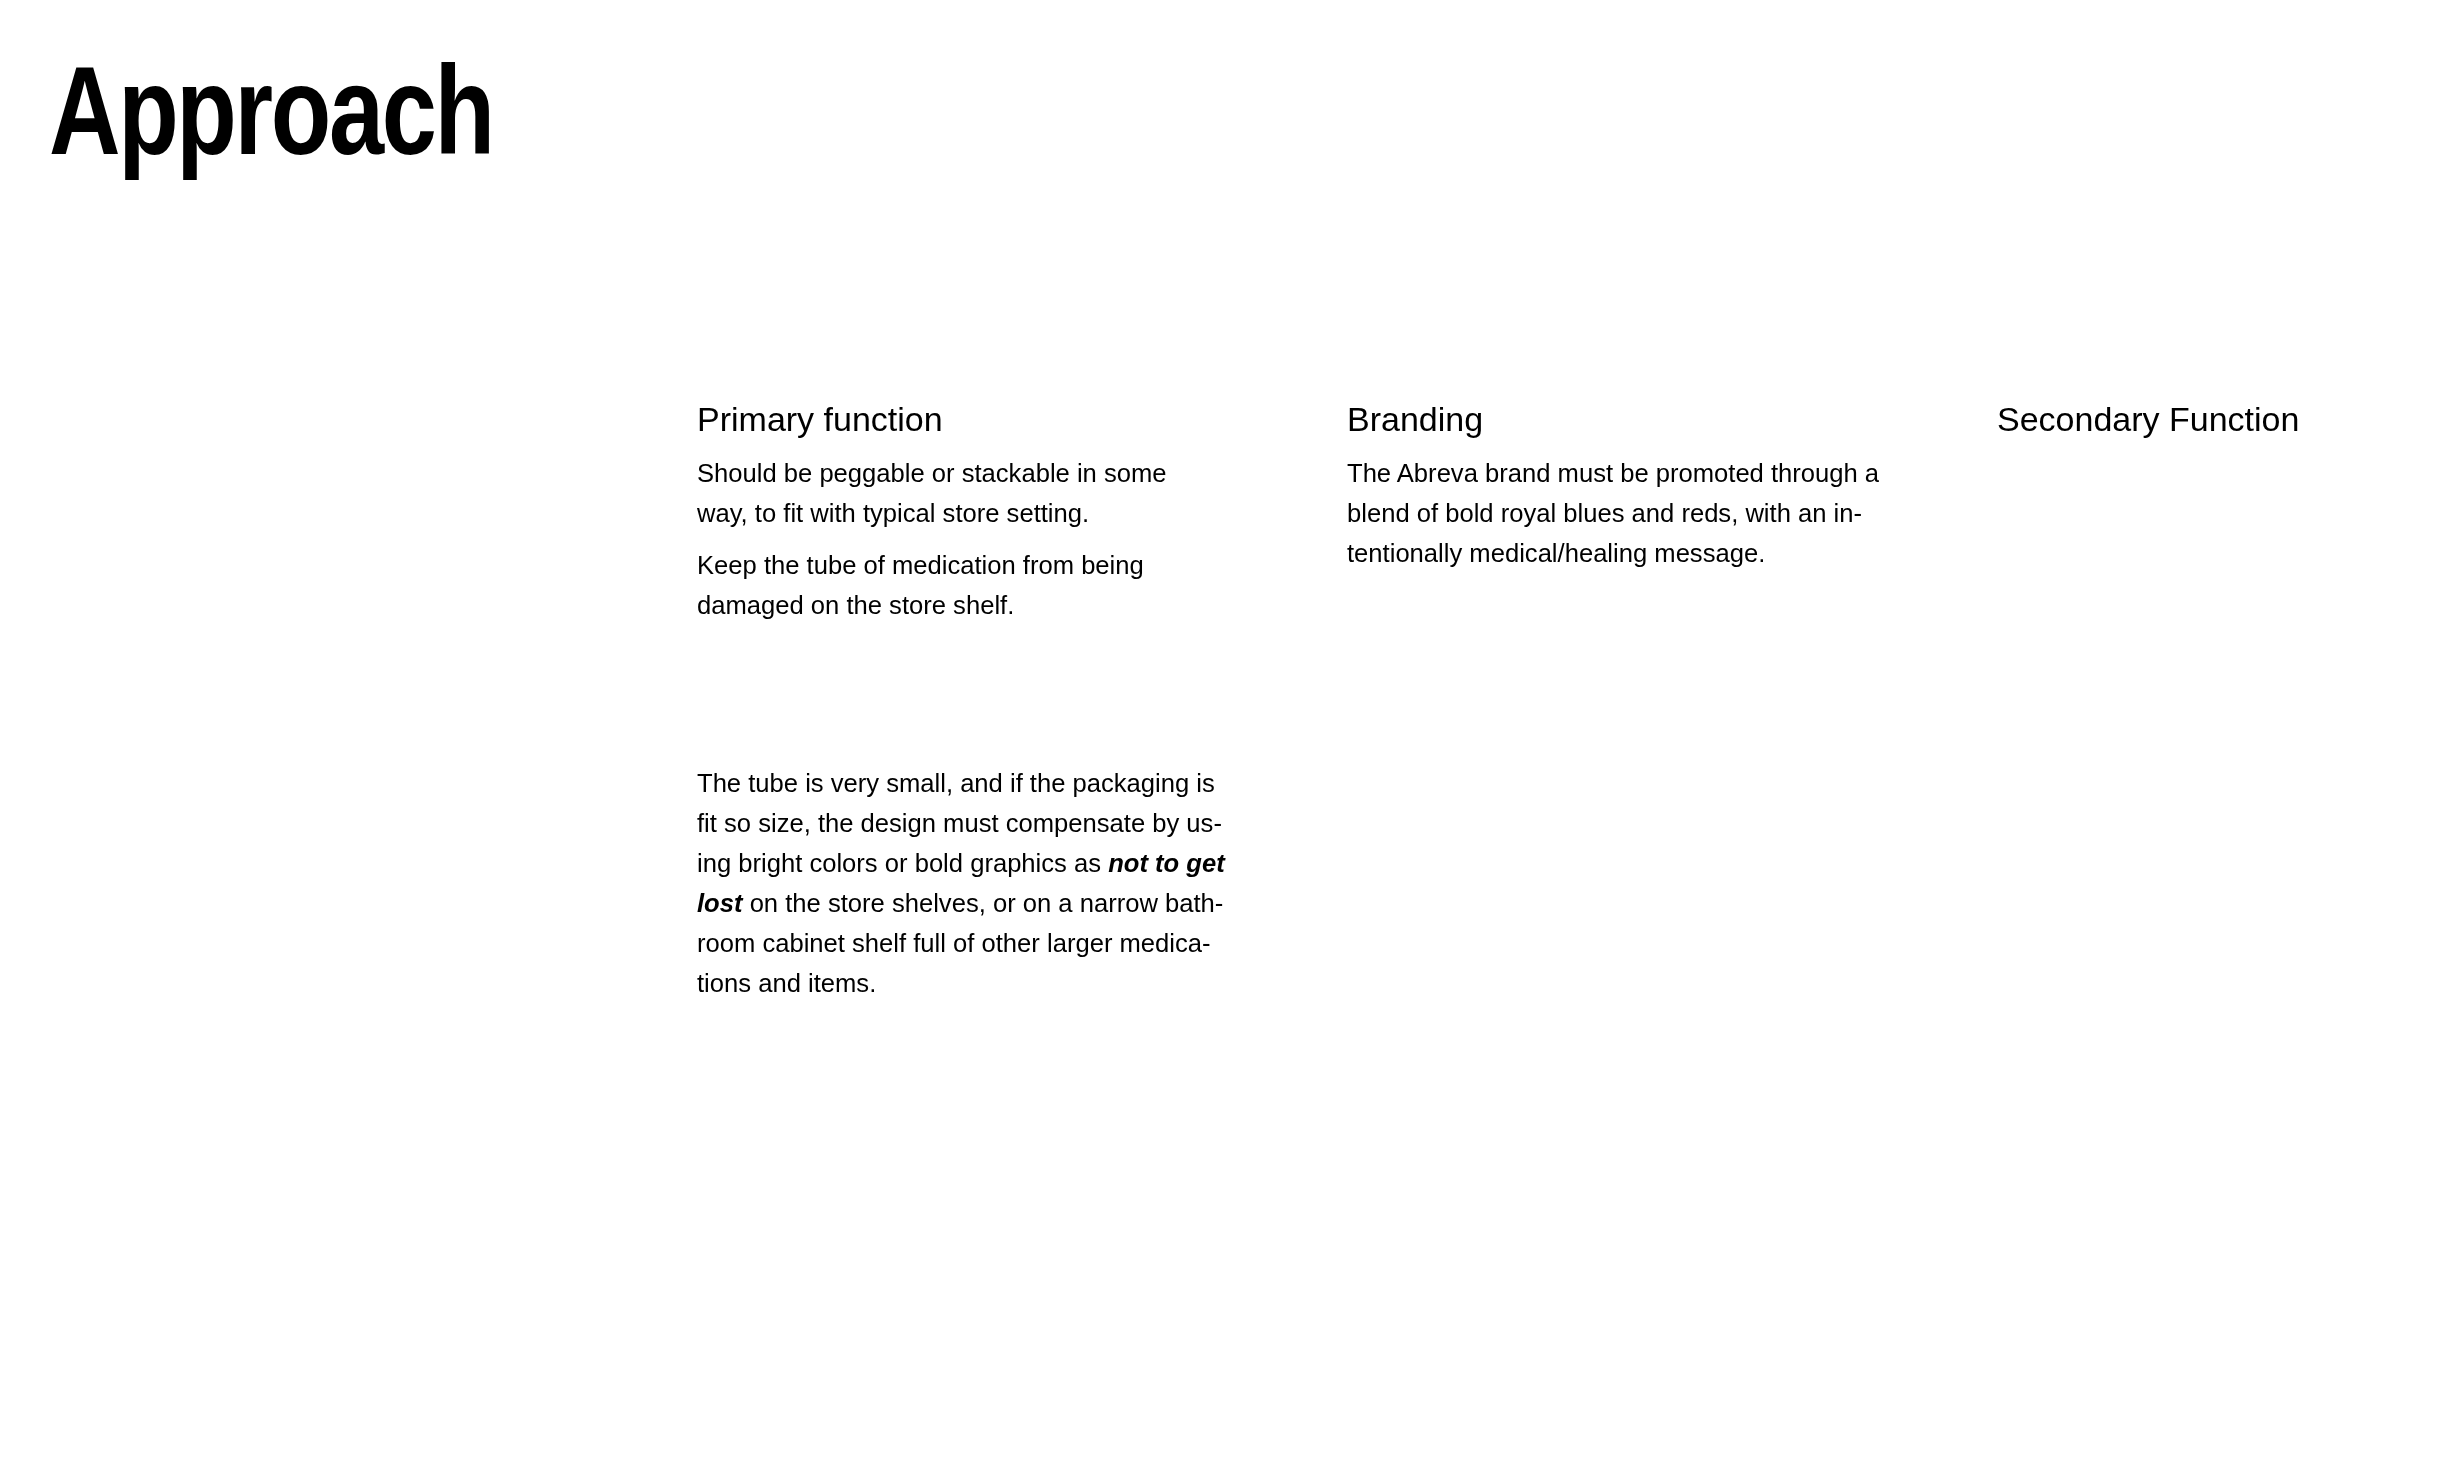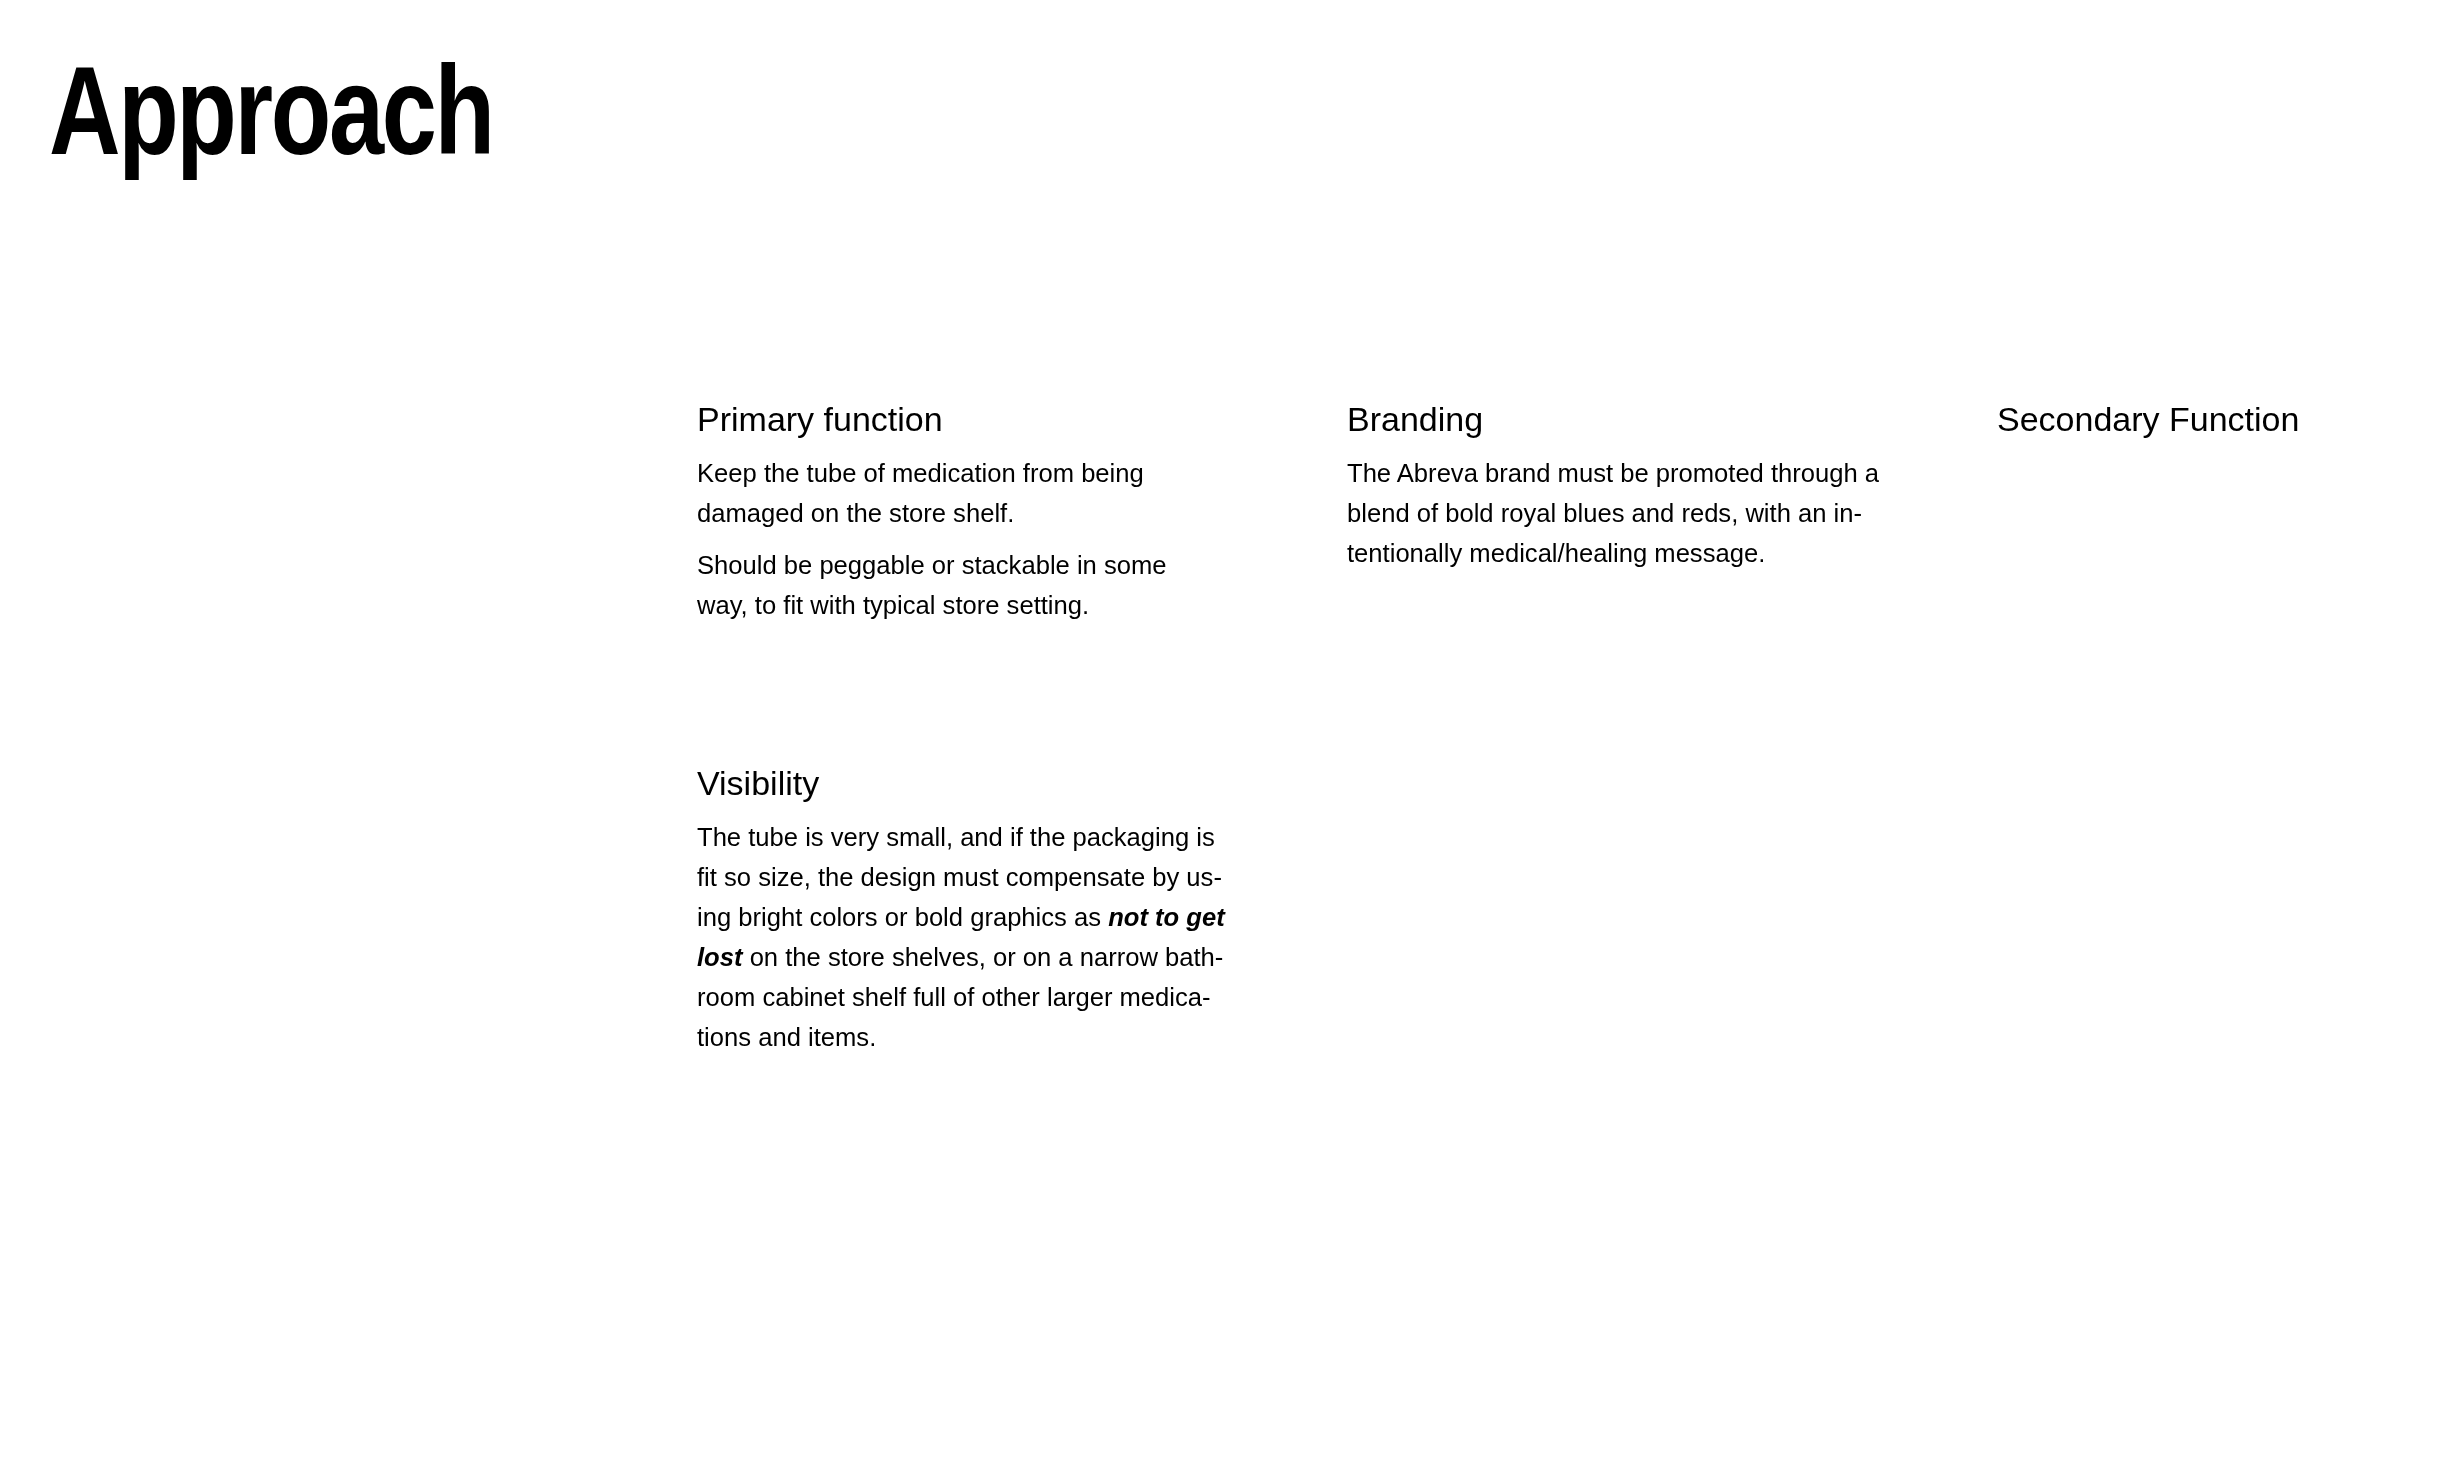--- a/index.html
+++ b/index.html
@@ -55,40 +55,39 @@
 <body>
 
 <div class="page">
 
   <h1 class="title">Approach</h1>
 
   <div class="grid">
 
     <section class="cell">
       <h2>Primary function</h2>
+      <p><span>Should be peggable or stackable in some
+way, to fit with typical store setting.</span></p>
       <p><span>Keep the tube of medication from being
 damaged on the store shelf.</span></p>
-      <p><span>Should be peggable or stackable in some
-way, to fit with typical store setting.</span></p>
     </section>
 
 
     <section class="cell">
       <h2>Branding</h2>
       <p><span>The Abreva brand must be promoted through a
 blend of bold royal blues and reds, with an in-
 tentionally medical/healing message.</span></p>
     </section>
 
     <section class="cell">
       <h2>Secondary Function</h2>
     </section>
 
     <section class="cell">
-      <h2>Visibility</h2>
       <p><span>The tube is very small, and if the packaging is
 fit so size, the design must compensate by us-
 ing bright colors or bold graphics as </span><span class="em">not to get
 lost</span><span> on the store shelves, or on a narrow bath-
 room cabinet shelf full of other larger medica-
 tions and items.</span></p>
     </section>
 
   </div>
 </div>

